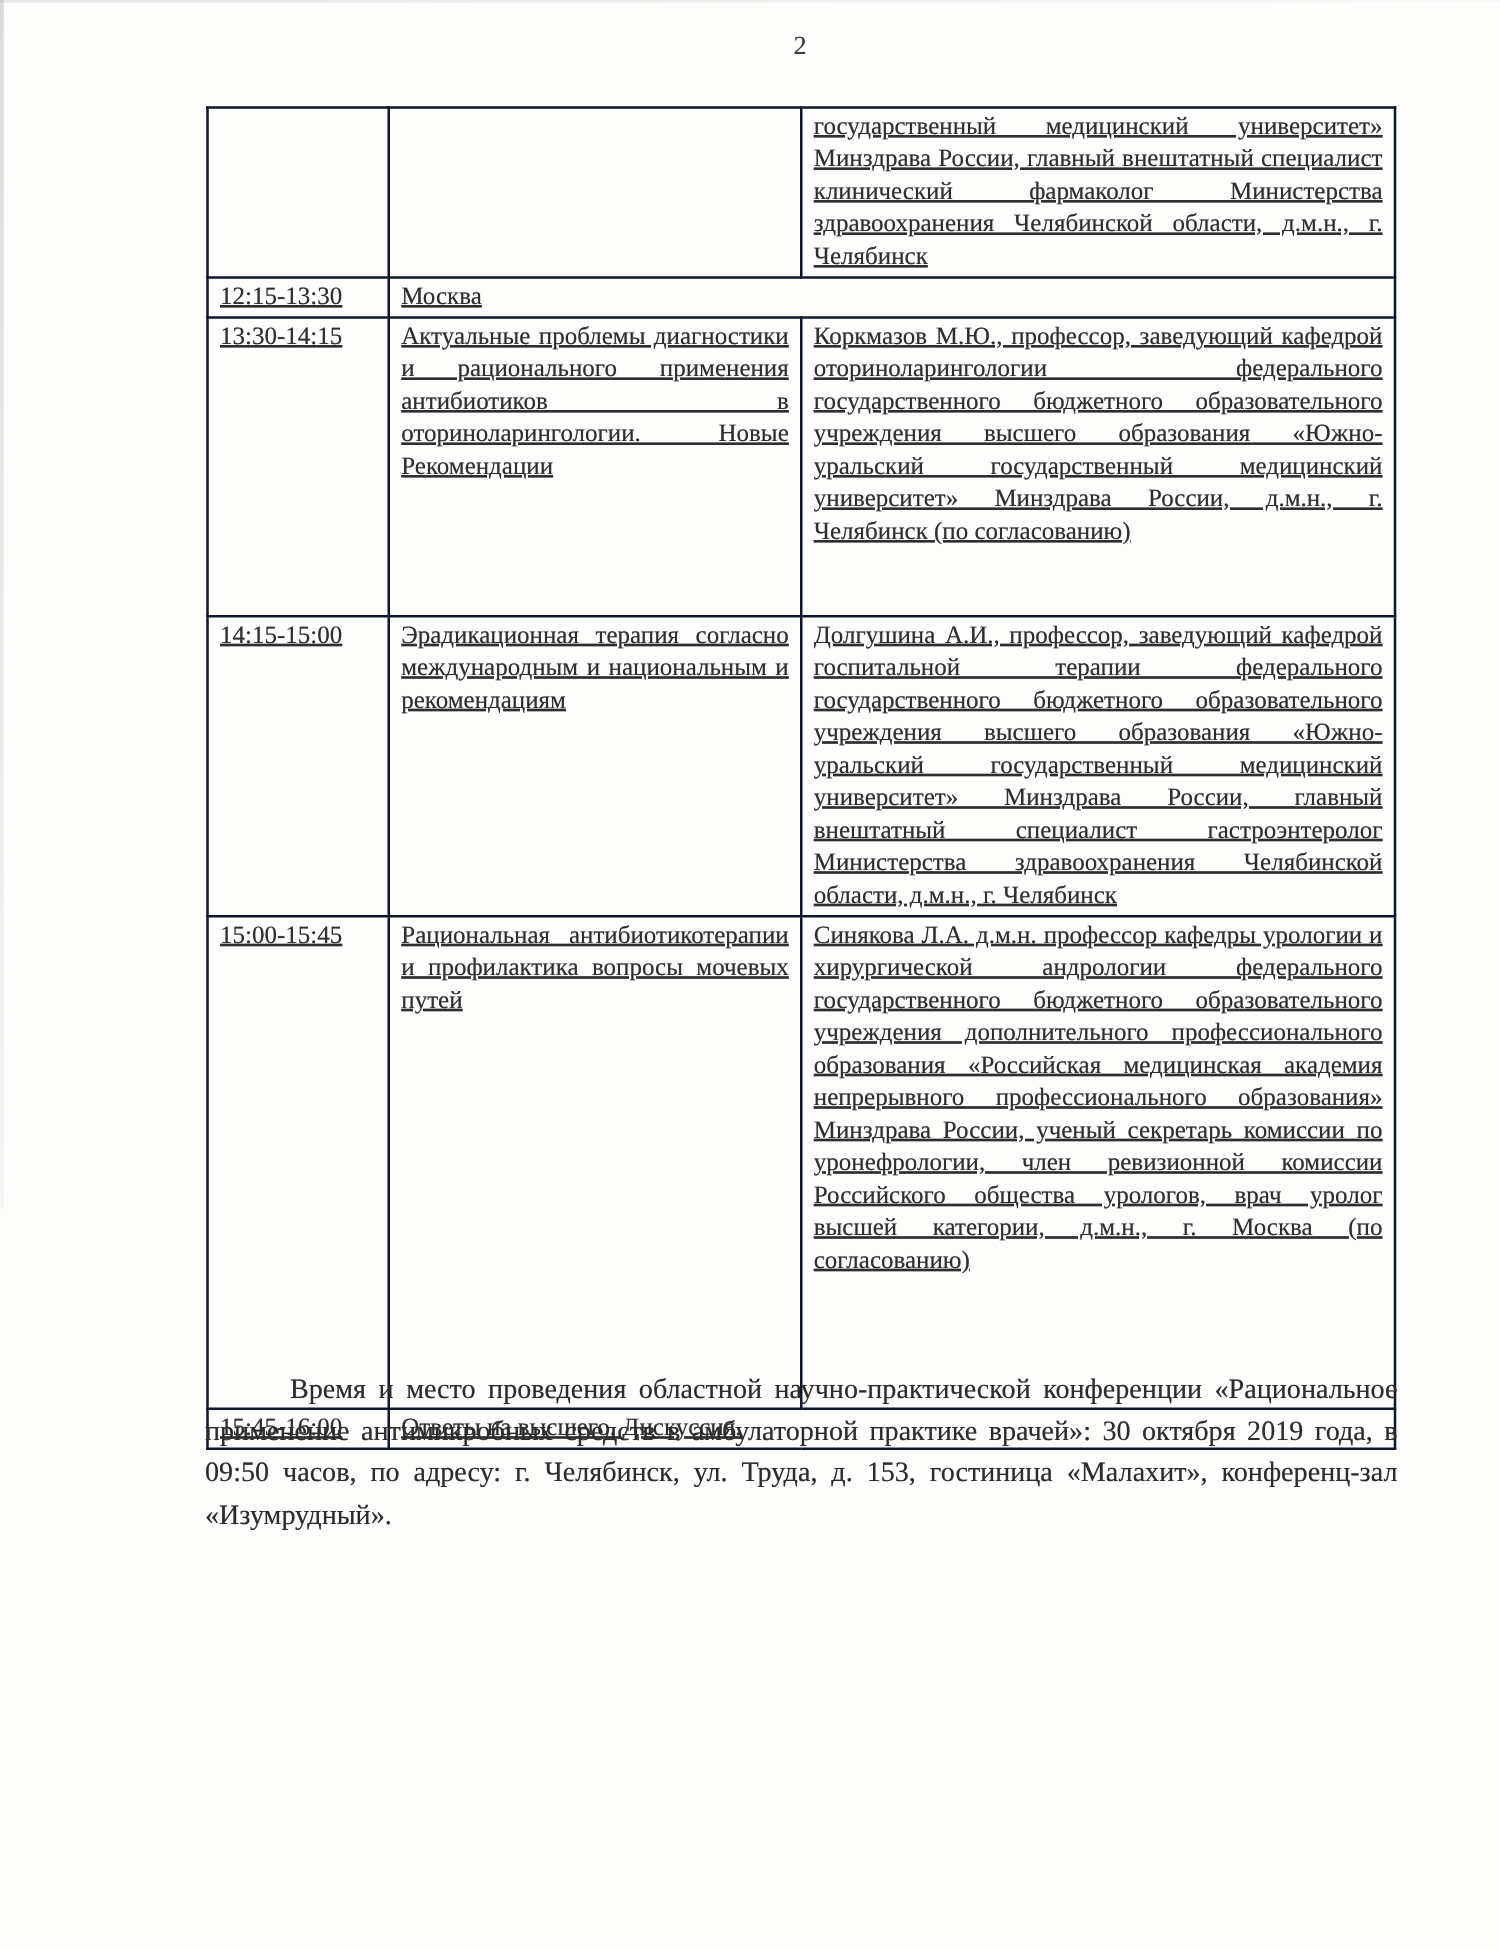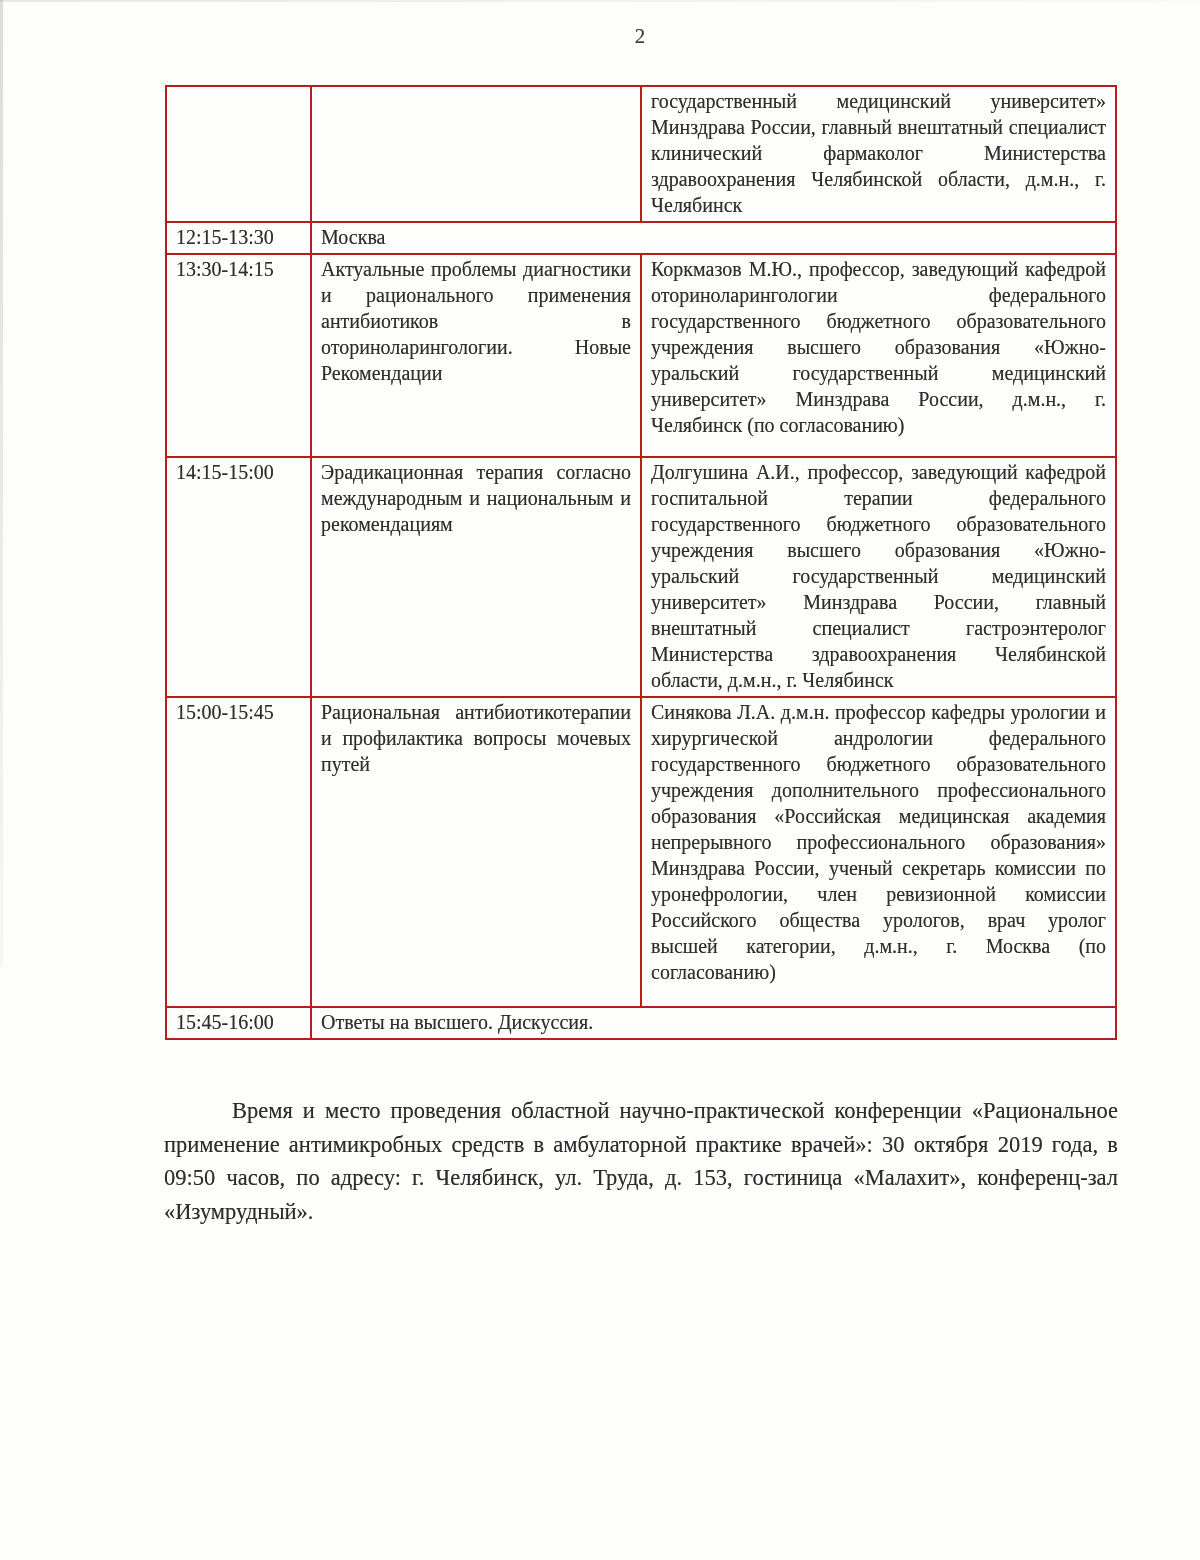--- a/index.html
+++ b/index.html
@@ -39,40 +39,41 @@
 
   table.schedule {
     position: absolute;
     left: 165px;
     top: 85px;
     width: 950px;
     border-collapse: collapse;
     table-layout: fixed;
   }
   table.schedule td {
-    border: 2px solid #b91c1c;
+    border: 2px solid #0f172a;
     vertical-align: top;
     padding: 1px 9px 3px 9px;
     font-size: 20px;
     line-height: 26px;
+    text-decoration: underline;
   }
   td.cell-time {
     white-space: nowrap;
     padding-left: 8px;
     padding-right: 2px;
   }
   td.cell-topic, td.cell-speaker {
     text-align: justify;
     text-align-last: left;
   }
   tr.row-continuation { height: 131px; }
   tr.row-break        { height: 31px;  }
-  tr.row-talk-1       { height: 203px; margin-left: 32px; }
+  tr.row-talk-1       { height: 239px; margin-left: 32px; }
   tr.row-talk-2       { height: 185px; }
-  tr.row-talk-3       { height: 310px; }
+  tr.row-talk-3       { height: 394px; }
   tr.row-break-end    { height: 31px; padding-left: 43px;  }
 
   .footer-paragraph {
     position: absolute;
     left: 164px;
     top: 1094px;
     width: 954px;
     font-size: 22.5px;
     line-height: 33.5px;
     text-align: justify;

